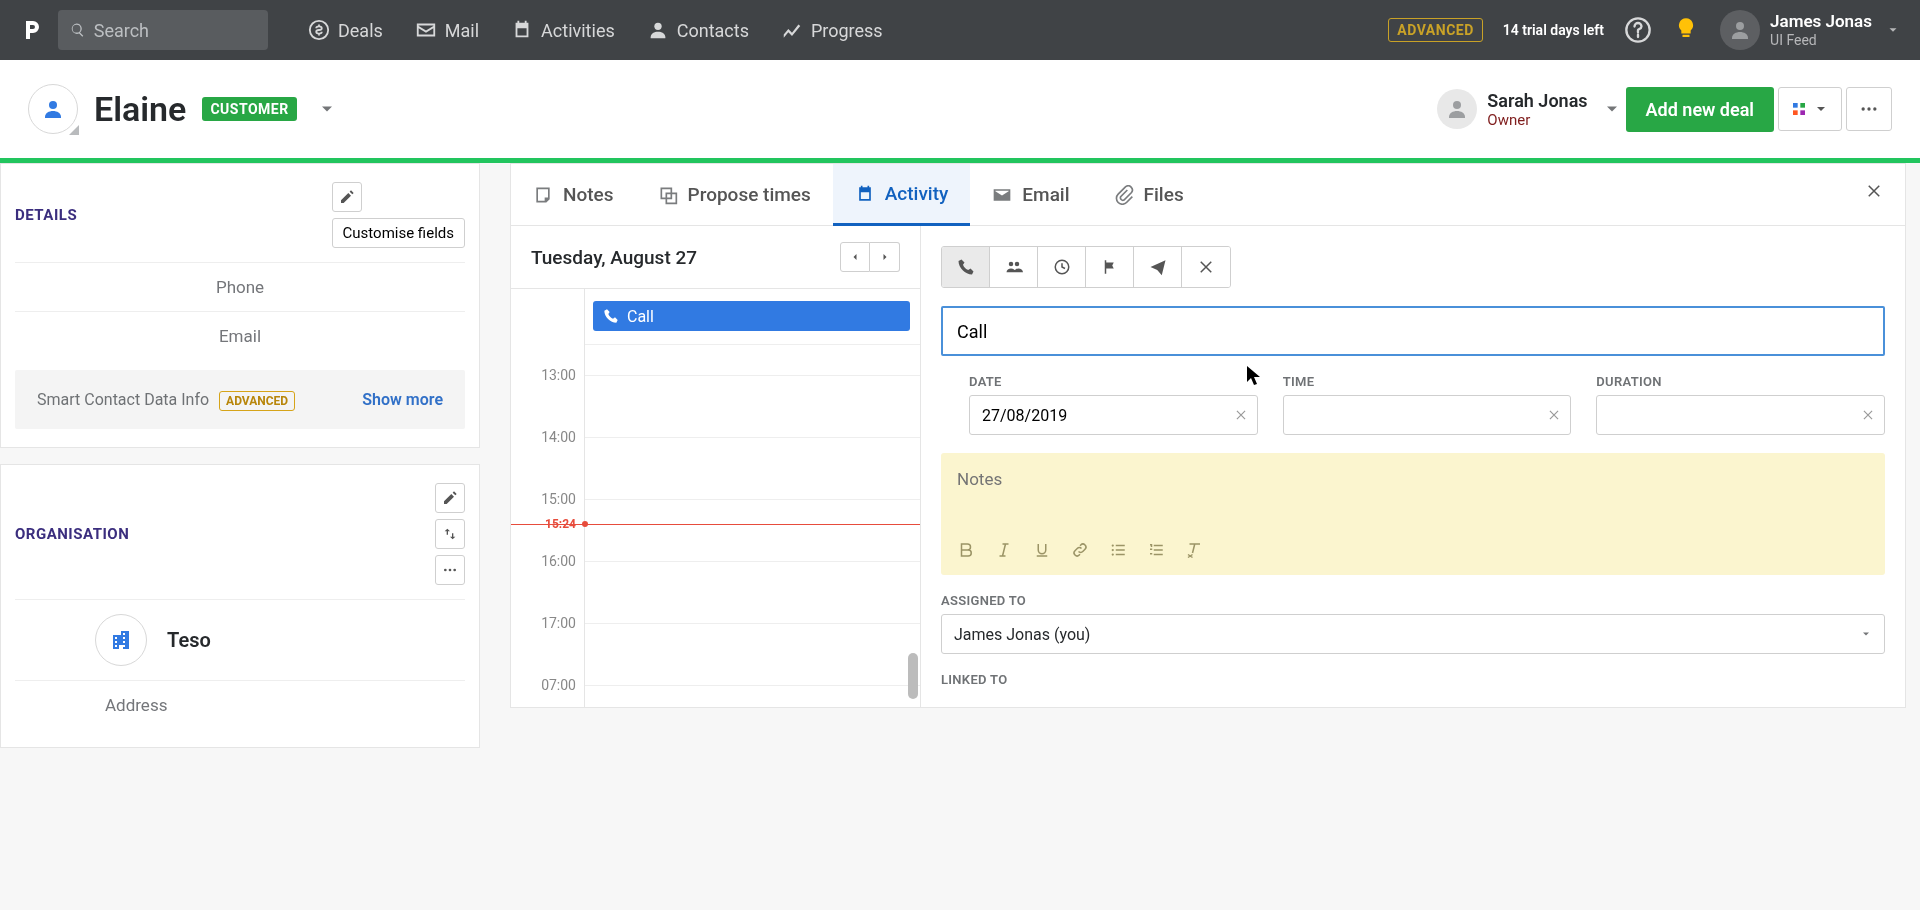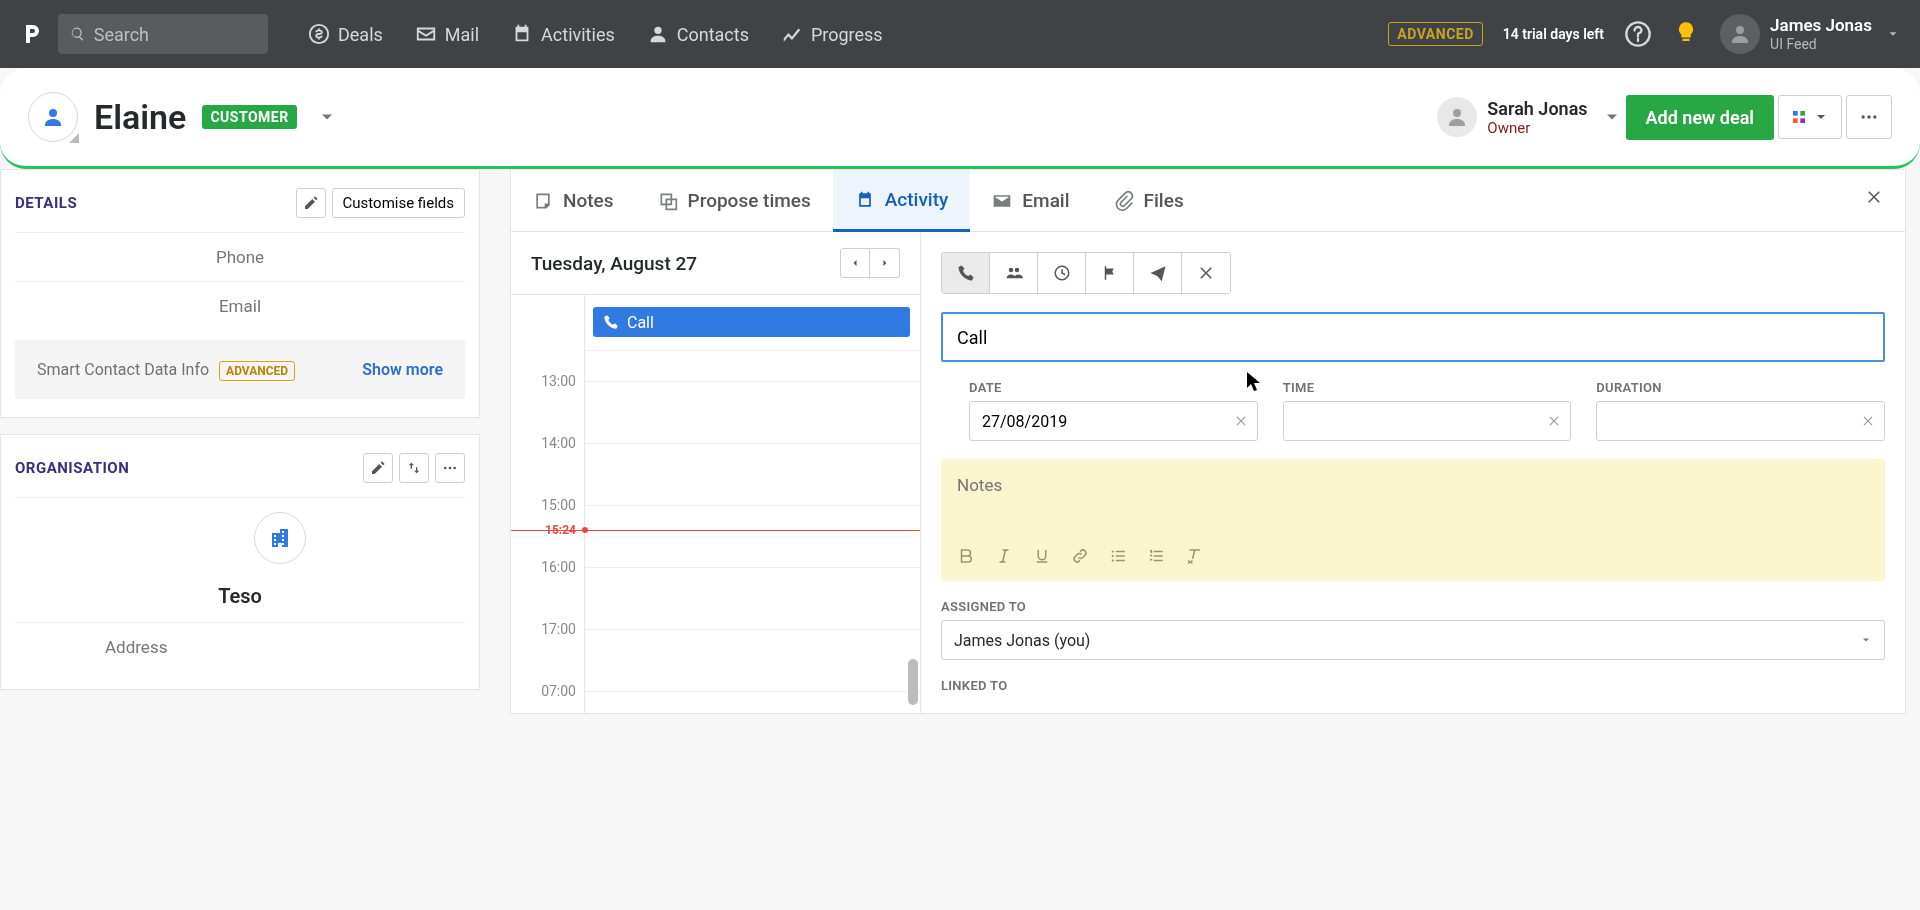--- a/index.html
+++ b/index.html
@@ -1,19 +1,19 @@
 <!DOCTYPE html>
 <html><head>
 <meta charset="utf-8">
 <style>
 * { margin: 0; padding: 0; box-sizing: border-box; font-family: -apple-system, BlinkMacSystemFont, "Segoe UI", Roboto, sans-serif; }
 body { background: #f7f7f7; color: #26292c; width: 1920px; height: 910px; overflow: hidden; position: relative; }
 
 
-.topnav { height: 68px; background: #404346; display: flex; align-items: center; padding: 0 20px; gap: 8px; }
+.topnav { height: 60px; background: #404346; display: flex; align-items: center; padding: 0 20px; gap: 8px; }
 .logo { width: 24px; height: 24px; fill: #fff; flex-shrink: 0; margin-right: 6px; }
 .searchbox { display: flex; align-items: center; background: #595c5f; border-radius: 4px; height: 40px; width: 210px; padding: 0 12px; gap: 8px; }
 .searchbox svg { width: 18px; height: 18px; fill: #bcbfc2; }
 .searchbox input { background: transparent; border: 0; color: #e6e6e6; font-size: 18px; width: 100%; outline: none; }
 .searchbox input::placeholder { color: #bcbfc2; }
 .nav-items { display: flex; gap: 4px; margin-left: 18px; }
 .nav-item { display: flex; align-items: center; gap: 8px; color: #d7d8d9; font-size: 18px; padding: 8px 14px; border-radius: 4px; cursor: pointer; }
 .nav-item svg { width: 22px; height: 22px; fill: #d7d8d9; }
 .nav-right { margin-left: auto; display: flex; align-items: center; gap: 20px; }
 .badge-adv { background: #404346; border: 1px solid #c9a227; color: #c9a227; font-size: 14px; font-weight: 700; letter-spacing: 0.5px; padding: 3px 8px; border-radius: 3px; }
@@ -22,21 +22,21 @@
 .bulb { fill: #ffc107; }
 .user-area { display: flex; align-items: center; gap: 10px; }
 .avatar-sm { width: 40px; height: 40px; border-radius: 50%; background: #5d5f62; display: flex; align-items: center; justify-content: center; }
 .avatar-sm svg { width: 24px; height: 24px; fill: #9c9ea0; }
 .user-meta { display: flex; flex-direction: column; line-height: 1.2; }
 .user-name { color: #fff; font-size: 17px; font-weight: 600; }
 .user-sub { color: #b6b7b9; font-size: 14px; }
 .caret-down { width: 14px; height: 14px; fill: #b6b7b9; margin-left: 4px; }
 
 
-.headerbar { background: #fff; border-bottom: 3px solid #22c55e; padding: 24px 28px; display: flex; align-items: center; gap: 16px; border-radius: 26px; }
+.headerbar { background: #fff; border-bottom: 5px solid #22c55e; padding: 24px 28px; display: flex; align-items: center; gap: 16px; }
 .contact-avatar { width: 50px; height: 50px; border: 1px solid #d8d8d8; border-radius: 50%; display: flex; align-items: center; justify-content: center; position: relative; }
 .contact-avatar svg { width: 24px; height: 24px; fill: #317ae2; }
 .contact-avatar::after { content: ""; position: absolute; right: -2px; bottom: -2px; width: 0; height: 0; border-bottom: 10px solid #b9bbbd; border-left: 10px solid transparent; }
 .contact-name { font-size: 34px; font-weight: 600; }
 .cust-badge { background: #28a745; color: #fff; font-size: 14px; font-weight: 700; letter-spacing: 0.5px; padding: 4px 8px; border-radius: 3px; }
 .caret-btn { width: 20px; height: 20px; fill: #747678; cursor: pointer; margin-left: 4px; }
 .header-right { margin-left: auto; display: flex; align-items: center; gap: 4px; }
 .owner-block { display: flex; align-items: center; gap: 10px; }
 .owner-avatar { width: 40px; height: 40px; border-radius: 50%; background: #e8e8e8; display: flex; align-items: center; justify-content: center; }
 .owner-avatar svg { width: 24px; height: 24px; fill: #9c9ea0; }
@@ -49,31 +49,31 @@
 .dots-btn svg { width: 20px; height: 20px; }
 
 
 .main { display: flex; gap: 0; height: calc(910px - 56px - 112px); align-items: flex-start; }
 
 
 .leftpanel { width: 480px; display: flex; flex-direction: column; gap: 16px; }
 .card { background: #fff; border: 1px solid #e5e5e5; padding: 18px 14px; }
 .card-header { display: flex; align-items: center; justify-content: space-between; margin-bottom: 14px; }
 .card-title { color: #3b2e7e; font-size: 15px; font-weight: 700; letter-spacing: 0.5px; }
-.card-actions { display: flex; gap: 6px; }
+.card-actions { display: flex; gap: 6px; flex-direction: column; }
 .icon-btn-sm { width: 30px; height: 30px; border: 1px solid #cfcfcf; background: #fff; border-radius: 3px; display: flex; align-items: center; justify-content: center; cursor: pointer; }
 .icon-btn-sm svg { width: 16px; height: 16px; fill: #555; }
 .btn-sm-text { height: 30px; border: 1px solid #cfcfcf; background: #fff; border-radius: 3px; padding: 0 10px; font-size: 15px; cursor: pointer; }
 .field-row { padding: 14px 0; border-top: 1px solid #eee; text-align: center; color: #74767a; font-size: 17px; }
 .field-row:first-of-type { border-top: 1px solid #eee; }
 .smart-box { background: #f4f4f4; padding: 20px 22px; margin-top: 10px; display: flex; align-items: center; justify-content: space-between; border-radius: 2px; }
 .smart-label { color: #6f7275; font-size: 16px; }
 .adv-inline { border: 1px solid #d6a419; color: #b8860b; font-size: 12px; font-weight: 700; padding: 2px 6px; border-radius: 3px; margin-left: 6px; }
 .showmore { color: #3170c7; font-size: 16px; font-weight: 600; cursor: pointer; }
-.org-row { display: flex; align-items: center; gap: 20px; padding: 14px 0; border-top: 1px solid #eee; flex-direction: column; }
+.org-row { display: flex; align-items: center; gap: 20px; padding: 14px 0; border-top: 1px solid #eee; }
 .org-icon { width: 52px; height: 52px; border: 1px solid #d8d8d8; border-radius: 50%; display: flex; align-items: center; justify-content: center; margin-left: 80px; }
 .org-icon svg { width: 24px; height: 24px; fill: #317ae2; }
 .org-name { font-size: 20px; font-weight: 600; }
 .addr-row { padding: 14px 0; text-align: left; color: #74767a; font-size: 17px; padding-left: 90px; border-top: 1px solid #eee; }
 
 
 .rightpanel { flex: 1; margin-left: 30px; margin-right: 14px; background: #fff; border: 1px solid #e5e5e5; display: flex; flex-direction: column; }
 .tabs { display: flex; border-bottom: 1px solid #e5e5e5; position: relative; }
 .tab { display: flex; align-items: center; gap: 10px; padding: 18px 22px; cursor: pointer; color: #555; font-size: 19px; font-weight: 500; }
 .tab svg { width: 20px; height: 20px; fill: #7a7c7e; }

